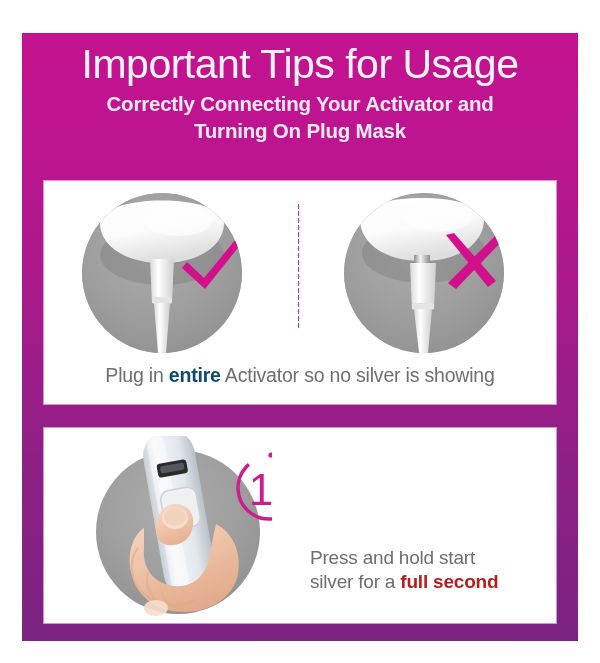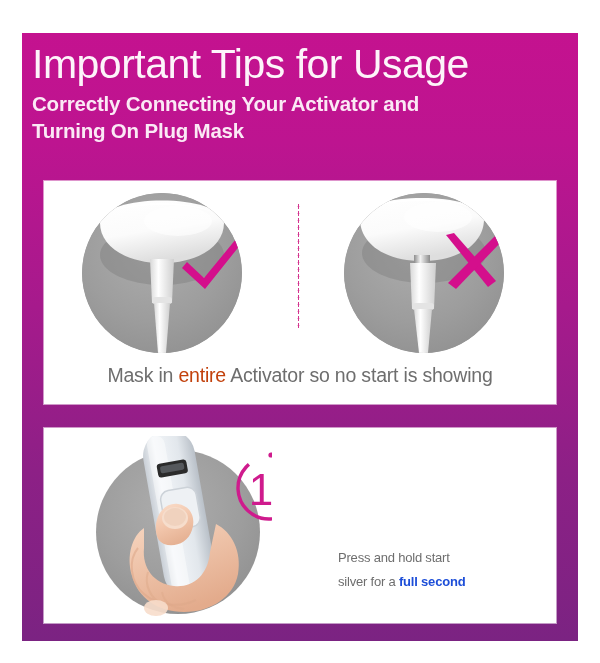--- a/index.html
+++ b/index.html
@@ -13,21 +13,21 @@
     position:absolute;
     left:22px; top:33px;
     width:556px; height:608px;
     background:linear-gradient(180deg,#c4128f 0%,#bd1490 18%,#a61a8c 45%,#8d2086 72%,#7b2382 100%);
     box-sizing:border-box;
     overflow:hidden;
   }
   
   .hdr{
     padding:6px 10px 10px 10px;
-    text-align:left;
+    text-align:center;
     color:#ffffff;
   }
   .hdr-title{
     font-size:41px;
     line-height:50px;
     font-weight:300;
     letter-spacing:-0.5px;
     color:#fdf4fa;
     white-space:nowrap;
   }
@@ -63,31 +63,30 @@
   
   .caption{
     position:absolute;
     left:0;right:0;
     text-align:center;
     color:#6e6e6e;
     font-size:19.5px;
     letter-spacing:-0.2px;
     white-space:nowrap;
   }
-  .caption b{color:#c2410c;font-weight:400;}
+  .caption b{color:#0c4a6e;font-weight:700;}
 
   .caption-right{
     position:absolute;
     color:#6e6e6e;
-    font-size:13px;
+    font-size:19px;
     line-height:24px;
     letter-spacing:-0.2px;
-    margin-left:28px;
-  }
-  .caption-right b{color:#1d4ed8;font-weight:700;}
+  }
+  .caption-right b{color:#b91c1c;font-weight:700;}
 
   
   .divider{
     position:absolute;
     width:3px;
     background-image:radial-gradient(#d4338f 45%, rgba(0,0,0,0) 48%);
     background-size:3px 7px;
     background-repeat:repeat-y;
   }
   .mark{position:absolute;}
@@ -180,21 +179,21 @@
         <rect x="68" y="110" width="22" height="7" rx="3" fill="#e4e4e4"></rect>
         <path d="M70,116 L88,116 L84,160 L75,160 Z" fill="url(#cordB)"></path>
       </svg>
       <svg class="mark" style="left:96px;top:40px;" width="62" height="60" viewBox="0 0 62 60">
         <path d="M6,2 L14,0 L56,48 L48,54 Z" fill="#d40f8c"></path>
         <path d="M56,2 L62,8 L16,56 L8,50 Z" fill="#d40f8c"></path>
       </svg>
     </div>
 
     <div class="caption" style="top:183px;">
-      <span>Mask in </span><b>entire</b><span> Activator so no start is showing</span>
+      <span>Plug in </span><b>entire</b><span> Activator so no silver is showing</span>
     </div>
   </div>
 
   <div class="panel" id="panel-remote">
 
     <div class="photo" style="left:48px;top:8px;width:180px;height:180px;background:transparent;border-radius:0;">
       <svg width="180" height="180" viewBox="0 0 180 180">
         <defs>
           <radialGradient id="gcircC" cx="45%" cy="35%" r="75%">
             <stop offset="0%" stop-color="#adadad"></stop>

